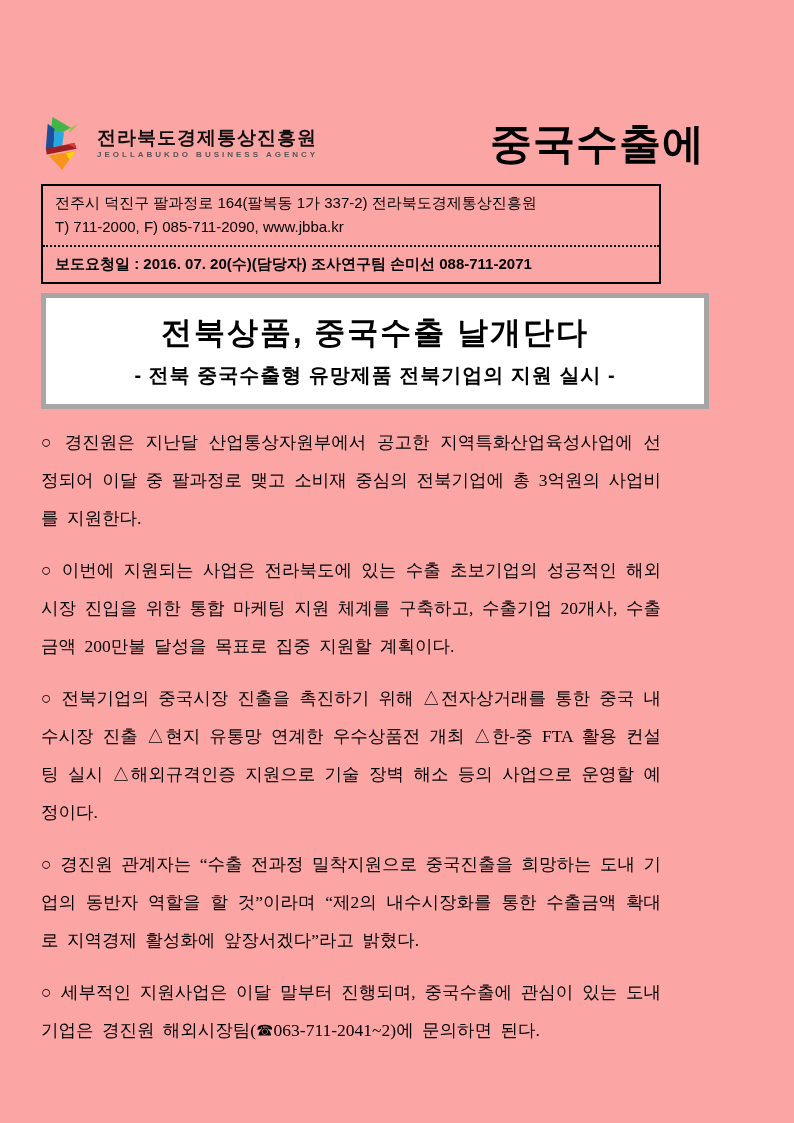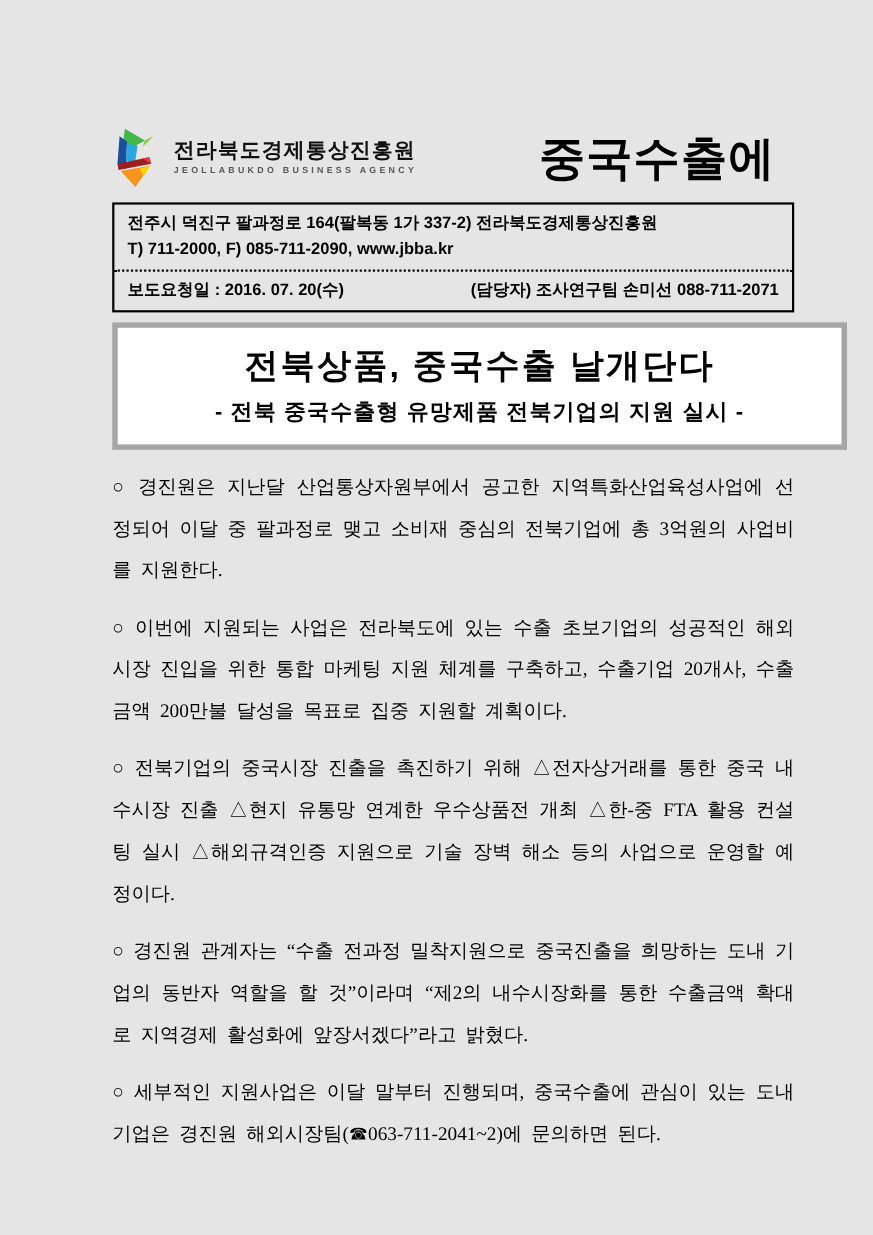--- a/index.html
+++ b/index.html
@@ -2,22 +2,22 @@
 <html><head>
 <meta charset="utf-8">
 <style>
   * { margin: 0; padding: 0; box-sizing: border-box; }
   html, body { background: #ffffff; }
   .page {
     position: relative;
     width: 794px;
     height: 1123px;
     margin: 0 auto;
-    background: #e5e5e5;
-    padding: 113px 89px 0 102px;
+    background: #fca5a5;
+    padding: 113px 89px 0 41px;
     font-family: "Liberation Sans", sans-serif;
     color: #000;
     overflow: hidden;
   }
   
   .masthead {
     display: flex;
     justify-content: space-between;
     align-items: center;
     height: 62px;
@@ -47,30 +47,28 @@
     color: #000;
   }
   
   .header-box {
     border: 2px solid #000;
     width: 620px;
   }
   .addr-section { padding: 5px 12px 6px 12px; }
   .addr-line {
     font-size: 15px;
-    font-weight: bold;
+    font-weight: normal;
     line-height: 24px;
     white-space: nowrap;
   }
   .dotted-divider { border-top: 2px dotted #000; height: 0; }
   .request-row {
     display: flex;
-    justify-content: space-between;
     padding: 6px 12px 7px 12px;
-    gap: 48px;
   }
   .request-row span {
     font-size: 15px;
     font-weight: bold;
     line-height: 22px;
     white-space: nowrap;
   }
   
   .title-box {
     border: 5px solid #a6a6a6;

